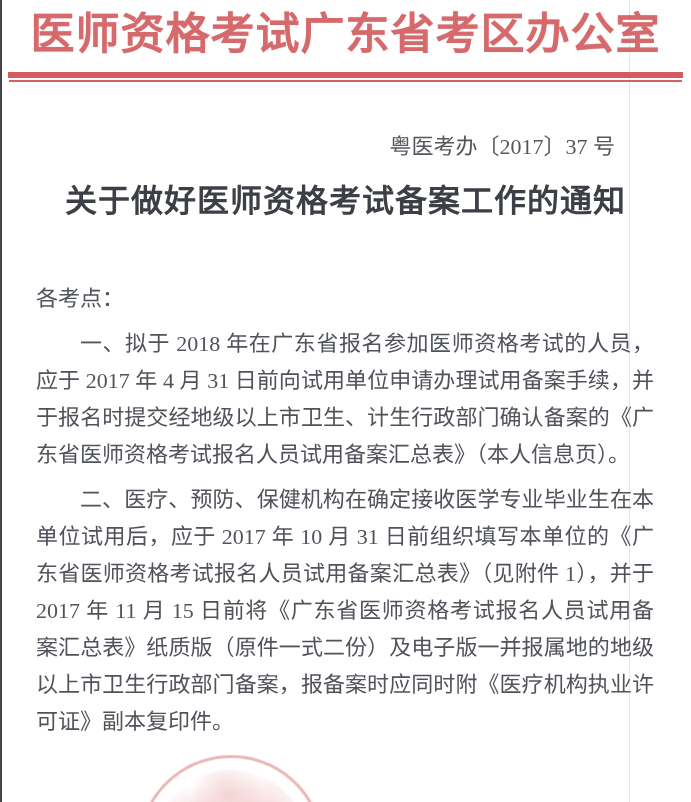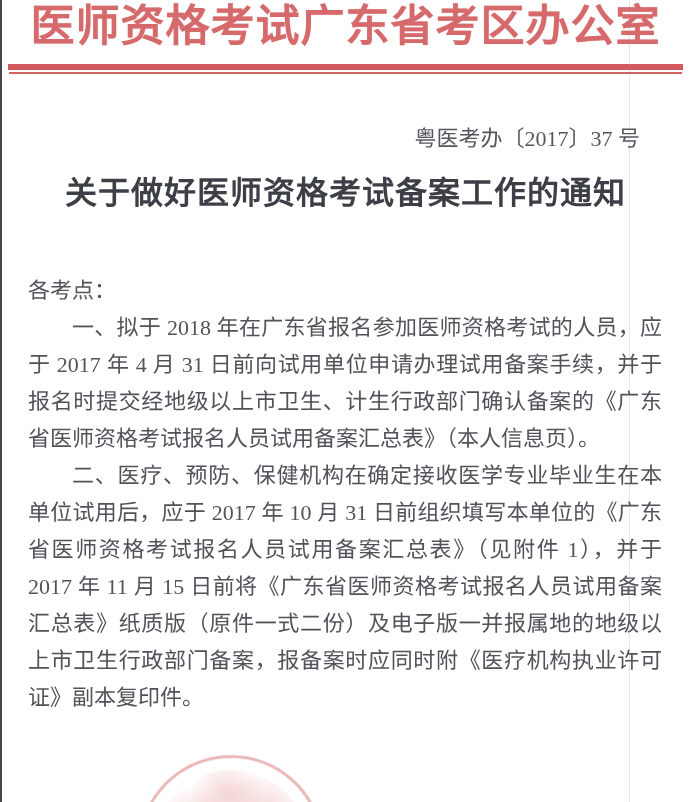--- a/index.html
+++ b/index.html
@@ -23,42 +23,42 @@
     background: #454545;
   }
   .fold-line {
     position: absolute;
     left: 629px; top: 0;
     width: 1px; height: 802px;
     background: rgba(140,140,140,0.22);
   }
   
   .letterhead {
-    padding-top: 2px;
+    padding-top: 10px;
     text-align: center;
     font-size: 44px;
     font-weight: bold;
     letter-spacing: 1px;
     line-height: 1.15;
     color: #d5696b;
     text-shadow: 0 0 1px rgba(213,105,107,0.45);
   }
   .rule-thick {
     margin: 11px 8px 0 8px;
     height: 6px;
     background: #d35a5d;
   }
   .rule-thin {
     margin: 2px 9px 0 9px;
     height: 2px;
     background: #d06264;
   }
   .doc-number {
     margin-top: 52px;
-    padding-right: 51px;
+    padding-right: 76px;
     text-align: right;
     font-size: 22px;
     line-height: 26px;
     color: #55575e;
   }
   .title {
     margin: 22px 0 16px 0;
     text-align: center;
     font-size: 32px;
     line-height: 38px;
@@ -67,21 +67,21 @@
     color: #3c3f46;
   }
   .body-text {
     margin: 60px 29px 0 28px;
     font-size: 22px;
     line-height: 37px;
     text-align: justify;
     color: #51535a;
   }
   .body-text p {
-    margin: 0;
+    margin: 8px;
     text-indent: 2em;
   }
   .body-text p.salutation {
     text-indent: 0;
   }
   
   .seal {
     position: absolute;
     left: 138px;
     top: 755px;

